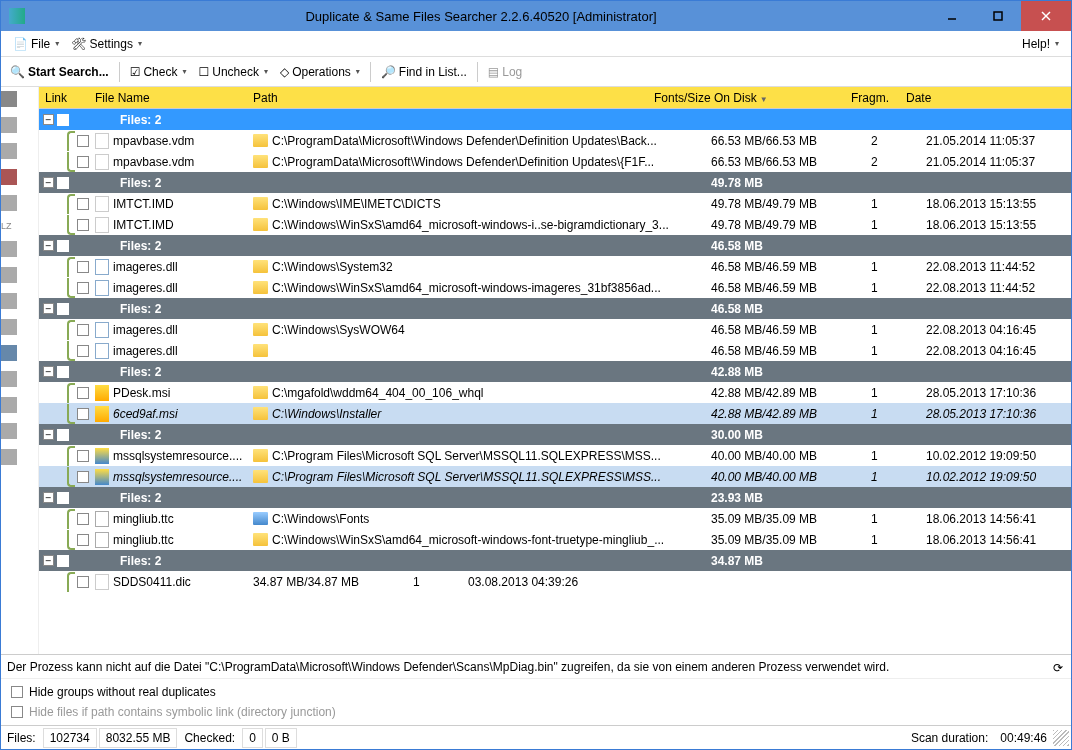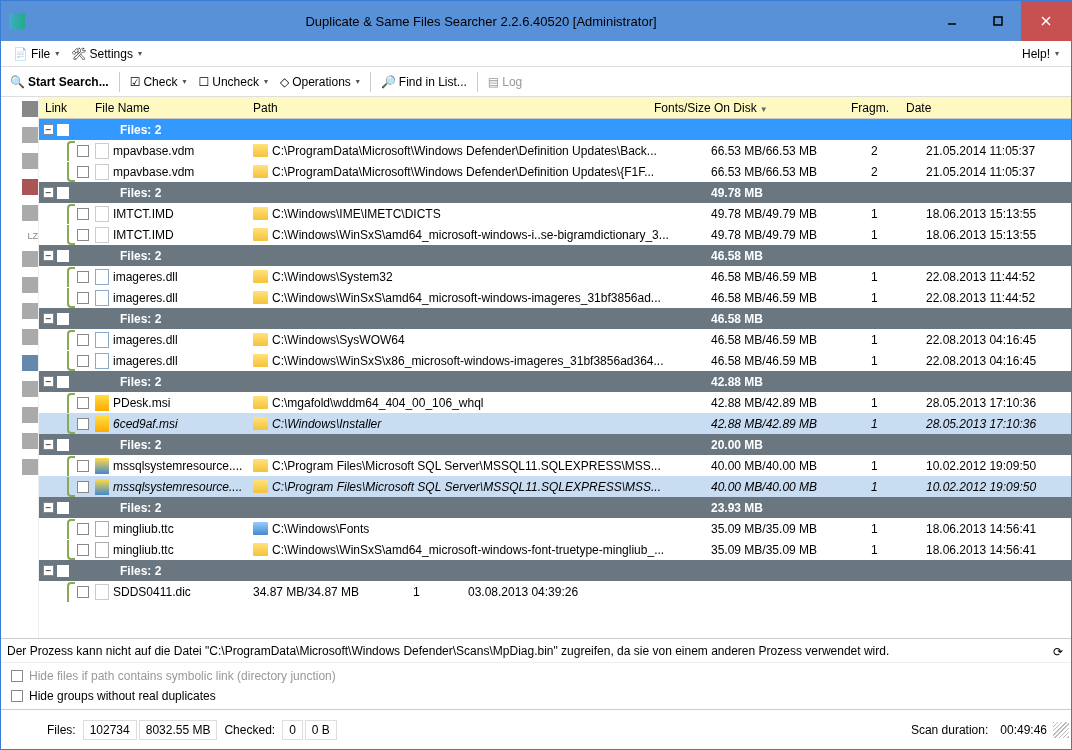--- a/index.html
+++ b/index.html
@@ -1,46 +1,46 @@
 <!DOCTYPE html>
 <html><head>
 <meta charset="utf-8">
 <style>
 * { box-sizing: border-box; margin: 0; padding: 0; }
 body { font-family: "Segoe UI", Tahoma, sans-serif; font-size: 12px; background: #fff; overflow: hidden; }
 .window { width: 1072px; height: 750px; border: 1px solid #3a7bd5; display: flex; flex-direction: column; background: #fff; }
-.titlebar { height: 40px; background: linear-gradient(#5891d8,#5891d8); display: flex; align-items: center; color: #000; position: relative; }
+.titlebar { height: 30px; background: linear-gradient(#5891d8,#5891d8); display: flex; align-items: center; color: #000; position: relative; }
 .titlebar .icon { width: 16px; height: 16px; margin: 0 8px; background: linear-gradient(to right,#4ac,#2a8); }
 .titlebar .title { flex: 1; text-align: center; font-size: 13px; color: #000; }
 .win-controls { display: flex; height: 100%; }
 .win-btn { width: 46px; height: 100%; display: flex; align-items: center; justify-content: center; color: #000; }
 .win-btn.close { background: #c75050; color: #fff; width: 50px; }
 .win-btn svg { width: 10px; height: 10px; }
 
 .menubar { height: 26px; display: flex; align-items: center; border-bottom: 1px solid #ddd; padding: 0 6px; }
 .menu-item { display: flex; align-items: center; padding: 2px 6px; gap: 3px; }
 .menubar .spacer { flex: 1; }
 .caret { font-size: 8px; color: #555; margin-left: 2px; }
 
 .toolbar { height: 30px; display: flex; align-items: center; border-bottom: 1px solid #ddd; padding: 0 4px; gap: 2px; }
 .tb-btn { display: flex; align-items: center; padding: 2px 5px; gap: 3px; }
 .tb-btn.bold { font-weight: bold; }
 .tb-sep { width: 1px; height: 20px; background: #ccc; margin: 0 3px; }
 .tb-btn.dim { color: #999; }
 
 .content { flex: 1; display: flex; min-height: 0; }
-.left-tools { width: 38px; background: #fff; border-right: 1px solid #eee; display: flex; flex-direction: column; align-items: flex-end; padding-top: 4px; gap: 10px; }
+.left-tools { width: 38px; background: #fff; border-right: 1px solid #eee; display: flex; flex-direction: column; align-items: flex-start; padding-top: 4px; gap: 10px; }
 .lt-ico { width: 16px; height: 16px; }
 .lt-ico.g1 { background: #888; }
 .lt-ico.g2 { background: #aaa; }
 .lt-ico.red { background: #a55; }
 .lt-ico.blue { background: #68a; }
 
 .main { flex: 1; display: flex; flex-direction: column; min-width: 0; }
-.cols { display: flex; height: 22px; background: #fef9c3; border-bottom: 1px solid #ccc; align-items: center; font-size: 12px; }
+.cols { display: flex; height: 22px; background: #fde047; border-bottom: 1px solid #ccc; align-items: center; font-size: 12px; }
 .col-link { width: 56px; padding-left: 6px; }
 .col-name { width: 158px; }
 .col-path { flex: 1; }
 .col-size { width: 160px; }
 .col-frag { width: 55px; margin-left: 37px; }
 .col-date { width: 145px; }
 .col-scroll { width: 20px; }
 .sort-ind { font-size: 8px; color: #666; margin-left: 3px; }
 
 .grid { flex: 1; overflow-y: scroll; overflow-x: hidden; }
@@ -74,21 +74,21 @@
 .bracket.top { border-top: 2px solid #8a5; border-radius: 4px 0 0 0; }
 .bracket.bot { border-bottom: 2px solid #8a5; border-radius: 0 0 0 4px; }
 
 .msgbar { height: 24px; border-top: 1px solid #ccc; display: flex; align-items: center; padding: 0 6px; font-size: 12px; }
 .msgbar .spinner { margin-left: auto; width: 12px; height: 12px; }
 
 .opts { padding: 6px 10px; border-top: 1px solid #eee; display: flex; flex-direction: column; gap: 6px; }
 .opt { display: flex; align-items: center; gap: 6px; }
 .opt.dim { color: #999; }
 
-.statusbar { height: 40px; border-top: 1px solid #ccc; display: flex; align-items: center; font-size: 12px; padding-left: 40px; }
+.statusbar { height: 24px; border-top: 1px solid #ccc; display: flex; align-items: center; font-size: 12px; }
 .status-cell { border: 1px solid #ddd; padding: 2px 6px; margin: 0 1px; }
 .status-label { padding: 0 6px; }
 .statusbar .sp { flex: 1; }
 .grip { width: 16px; height: 16px; margin-right: 2px; background: repeating-linear-gradient(135deg,#bbb 0,#bbb 1px,transparent 1px,transparent 3px); }
 
 ::-webkit-scrollbar { width: 17px; }
 ::-webkit-scrollbar-track { background: #f0f0f0; }
 ::-webkit-scrollbar-thumb { background: #c0c0c0; }
 ::-webkit-scrollbar-button { background: #f0f0f0; height: 17px; }
 </style>
@@ -360,21 +360,20 @@
             <div class="c-link">
               <span class="bracket bot"></span>
               <span class="checkbox"></span>
             </div>
             <div class="c-name">
               <span class="fico dll"></span>
               <span>imageres.dll</span>
             </div>
             <div class="c-path">
               <span class="foldico "></span>
-              <span>C:\Windows\WinSxS\x86_microsoft-windows-imageres_31bf3856ad364...</span>
             </div>
             <div class="c-size">46.58 MB/46.59 MB</div>
             <div class="c-frag">1</div>
             <div class="c-date">22.08.2013 04:16:45</div>
           </div>
           <div class="group-row group-gray">
             <div class="gbox">
               <span class="minus">−</span>
               <span class="checkbox w"></span>
             </div>
@@ -416,21 +415,21 @@
             <div class="c-frag">1</div>
             <div class="c-date">28.05.2013 17:10:36</div>
           </div>
           <div class="group-row group-gray">
             <div class="gbox">
               <span class="minus">−</span>
               <span class="checkbox w"></span>
             </div>
             <div class="glabel">Files: 2</div>
             <div class="gspace"></div>
-            <div class="gsize">20.00 MB</div>
+            <div class="gsize">30.00 MB</div>
           </div>
           <div class="file-row">
             <div class="c-link">
               <span class="bracket top"></span>
               <span class="checkbox"></span>
             </div>
             <div class="c-name">
               <span class="fico mdf"></span>
               <span>mssqlsystemresource....</span>
             </div>
@@ -502,20 +501,21 @@
             <div class="c-frag">1</div>
             <div class="c-date">18.06.2013 14:56:41</div>
           </div>
           <div class="group-row group-gray">
             <div class="gbox">
               <span class="minus">−</span>
               <span class="checkbox w"></span>
             </div>
             <div class="glabel">Files: 2</div>
             <div class="gspace"></div>
+            <div class="gsize">34.87 MB</div>
           </div>
           <div class="file-row">
             <div class="c-link">
               <span class="bracket top"></span>
               <span class="checkbox"></span>
             </div>
             <div class="c-name">
               <span class="fico "></span>
               <span>SDDS0411.dic</span>
             </div>
@@ -526,27 +526,27 @@
         </div>
     </div>
   </div>
 
   <div class="msgbar">
     <span>Der Prozess kann nicht auf die Datei "C:\ProgramData\Microsoft\Windows Defender\Scans\MpDiag.bin" zugreifen, da sie von einem anderen Prozess verwendet wird.</span>
     <span class="spinner">⟳</span>
   </div>
 
   <div class="opts">
+    <label class="opt">
+      <span class="checkbox"></span>
+      <span>Hide groups without real duplicates</span>
+    </label>
     <label class="opt dim">
       <span class="checkbox"></span>
       <span>Hide files if path contains symbolic link (directory junction)</span>
-    </label>
-    <label class="opt">
-      <span class="checkbox"></span>
-      <span>Hide groups without real duplicates</span>
     </label>
   </div>
 
   <div class="statusbar">
     <span class="status-label">Files:</span>
     <span class="status-cell">102734</span>
     <span class="status-cell">8032.55 MB</span>
     <span class="status-label">Checked:</span>
     <span class="status-cell">0</span>
     <span class="status-cell">0 B</span>

